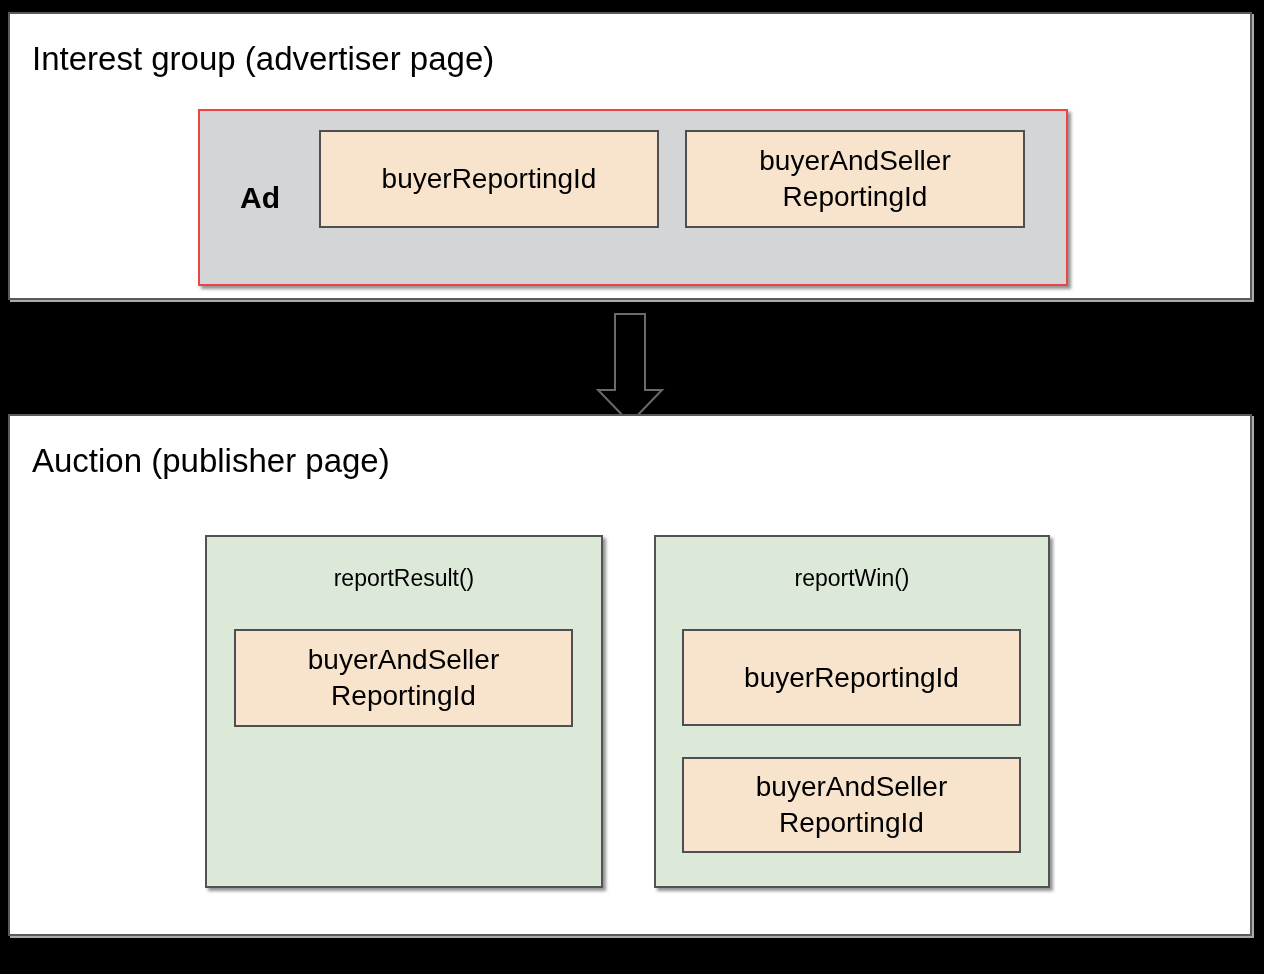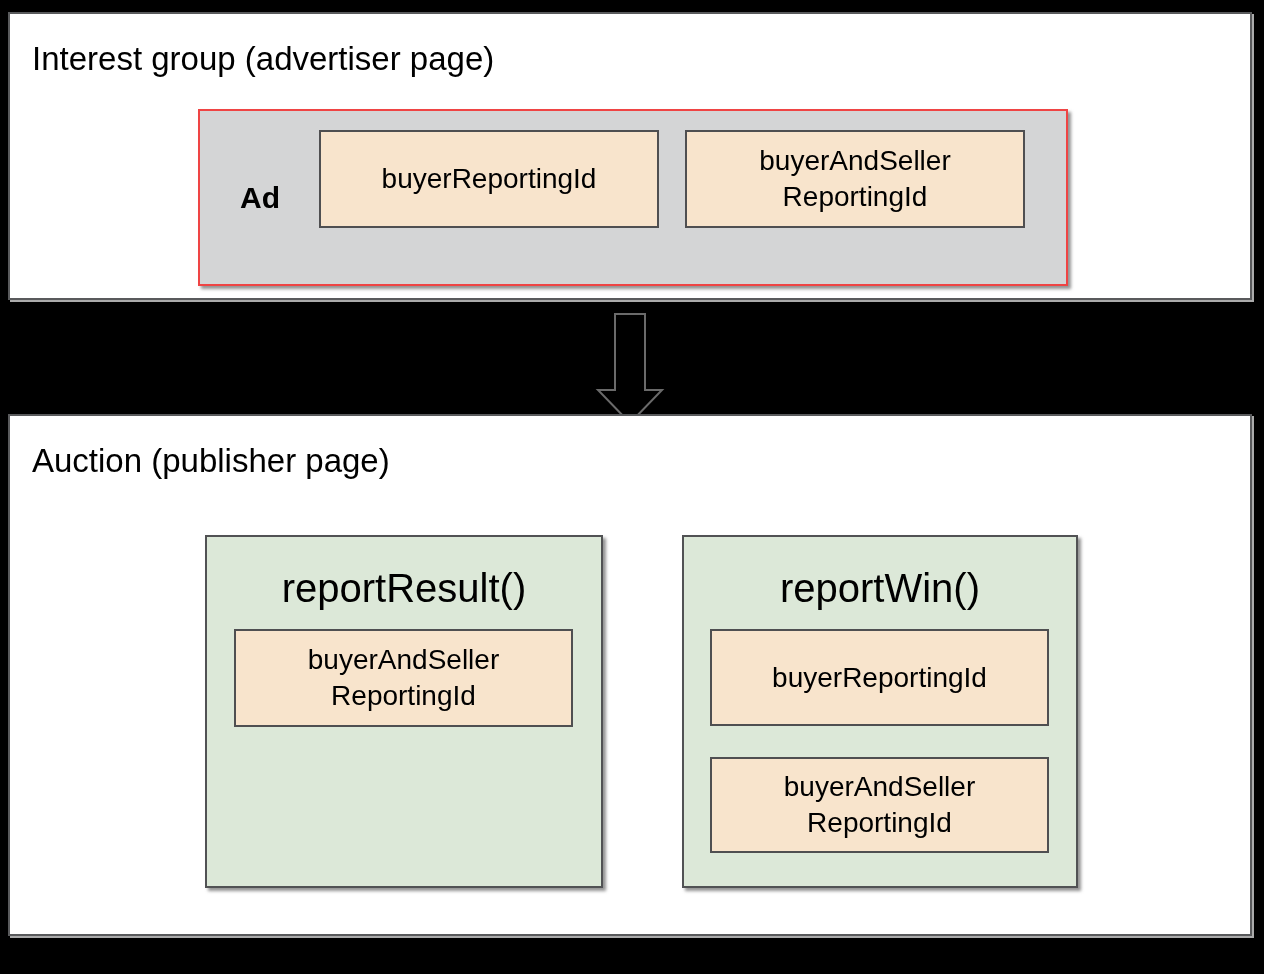--- a/index.html
+++ b/index.html
@@ -80,28 +80,28 @@
     height: 114px;
   }
   .fn-box {
     position: absolute;
     box-sizing: border-box;
     background: #dce8d8;
     border: 2px solid #515254;
     box-shadow: 3px 3px 3px rgba(60,60,60,0.55);
   }
   .fn-left  { left: 195px; top: 119px; width: 398px; height: 353px; }
-  .fn-right { left: 644px; top: 119px; width: 396px; height: 353px; margin-left: 28px; }
+  .fn-right { left: 644px; top: 119px; width: 396px; height: 353px; }
   .fn-title {
     position: absolute;
     left: 0;
     right: 0;
     top: 28px;
     text-align: center;
-    font-size: 40px;
+    font-size: 23px;
     line-height: 1.15;
   }
   .chip-fnleft-1  { left: 27px; top: 92px;  width: 339px; height: 98px; }
   .chip-fnright-1 { left: 26px; top: 92px;  width: 339px; height: 97px; }
   .chip-fnright-2 { left: 26px; top: 220px; width: 339px; height: 96px; }
 </style>
 </head>
 <body>
 
 <div class="canvas">

